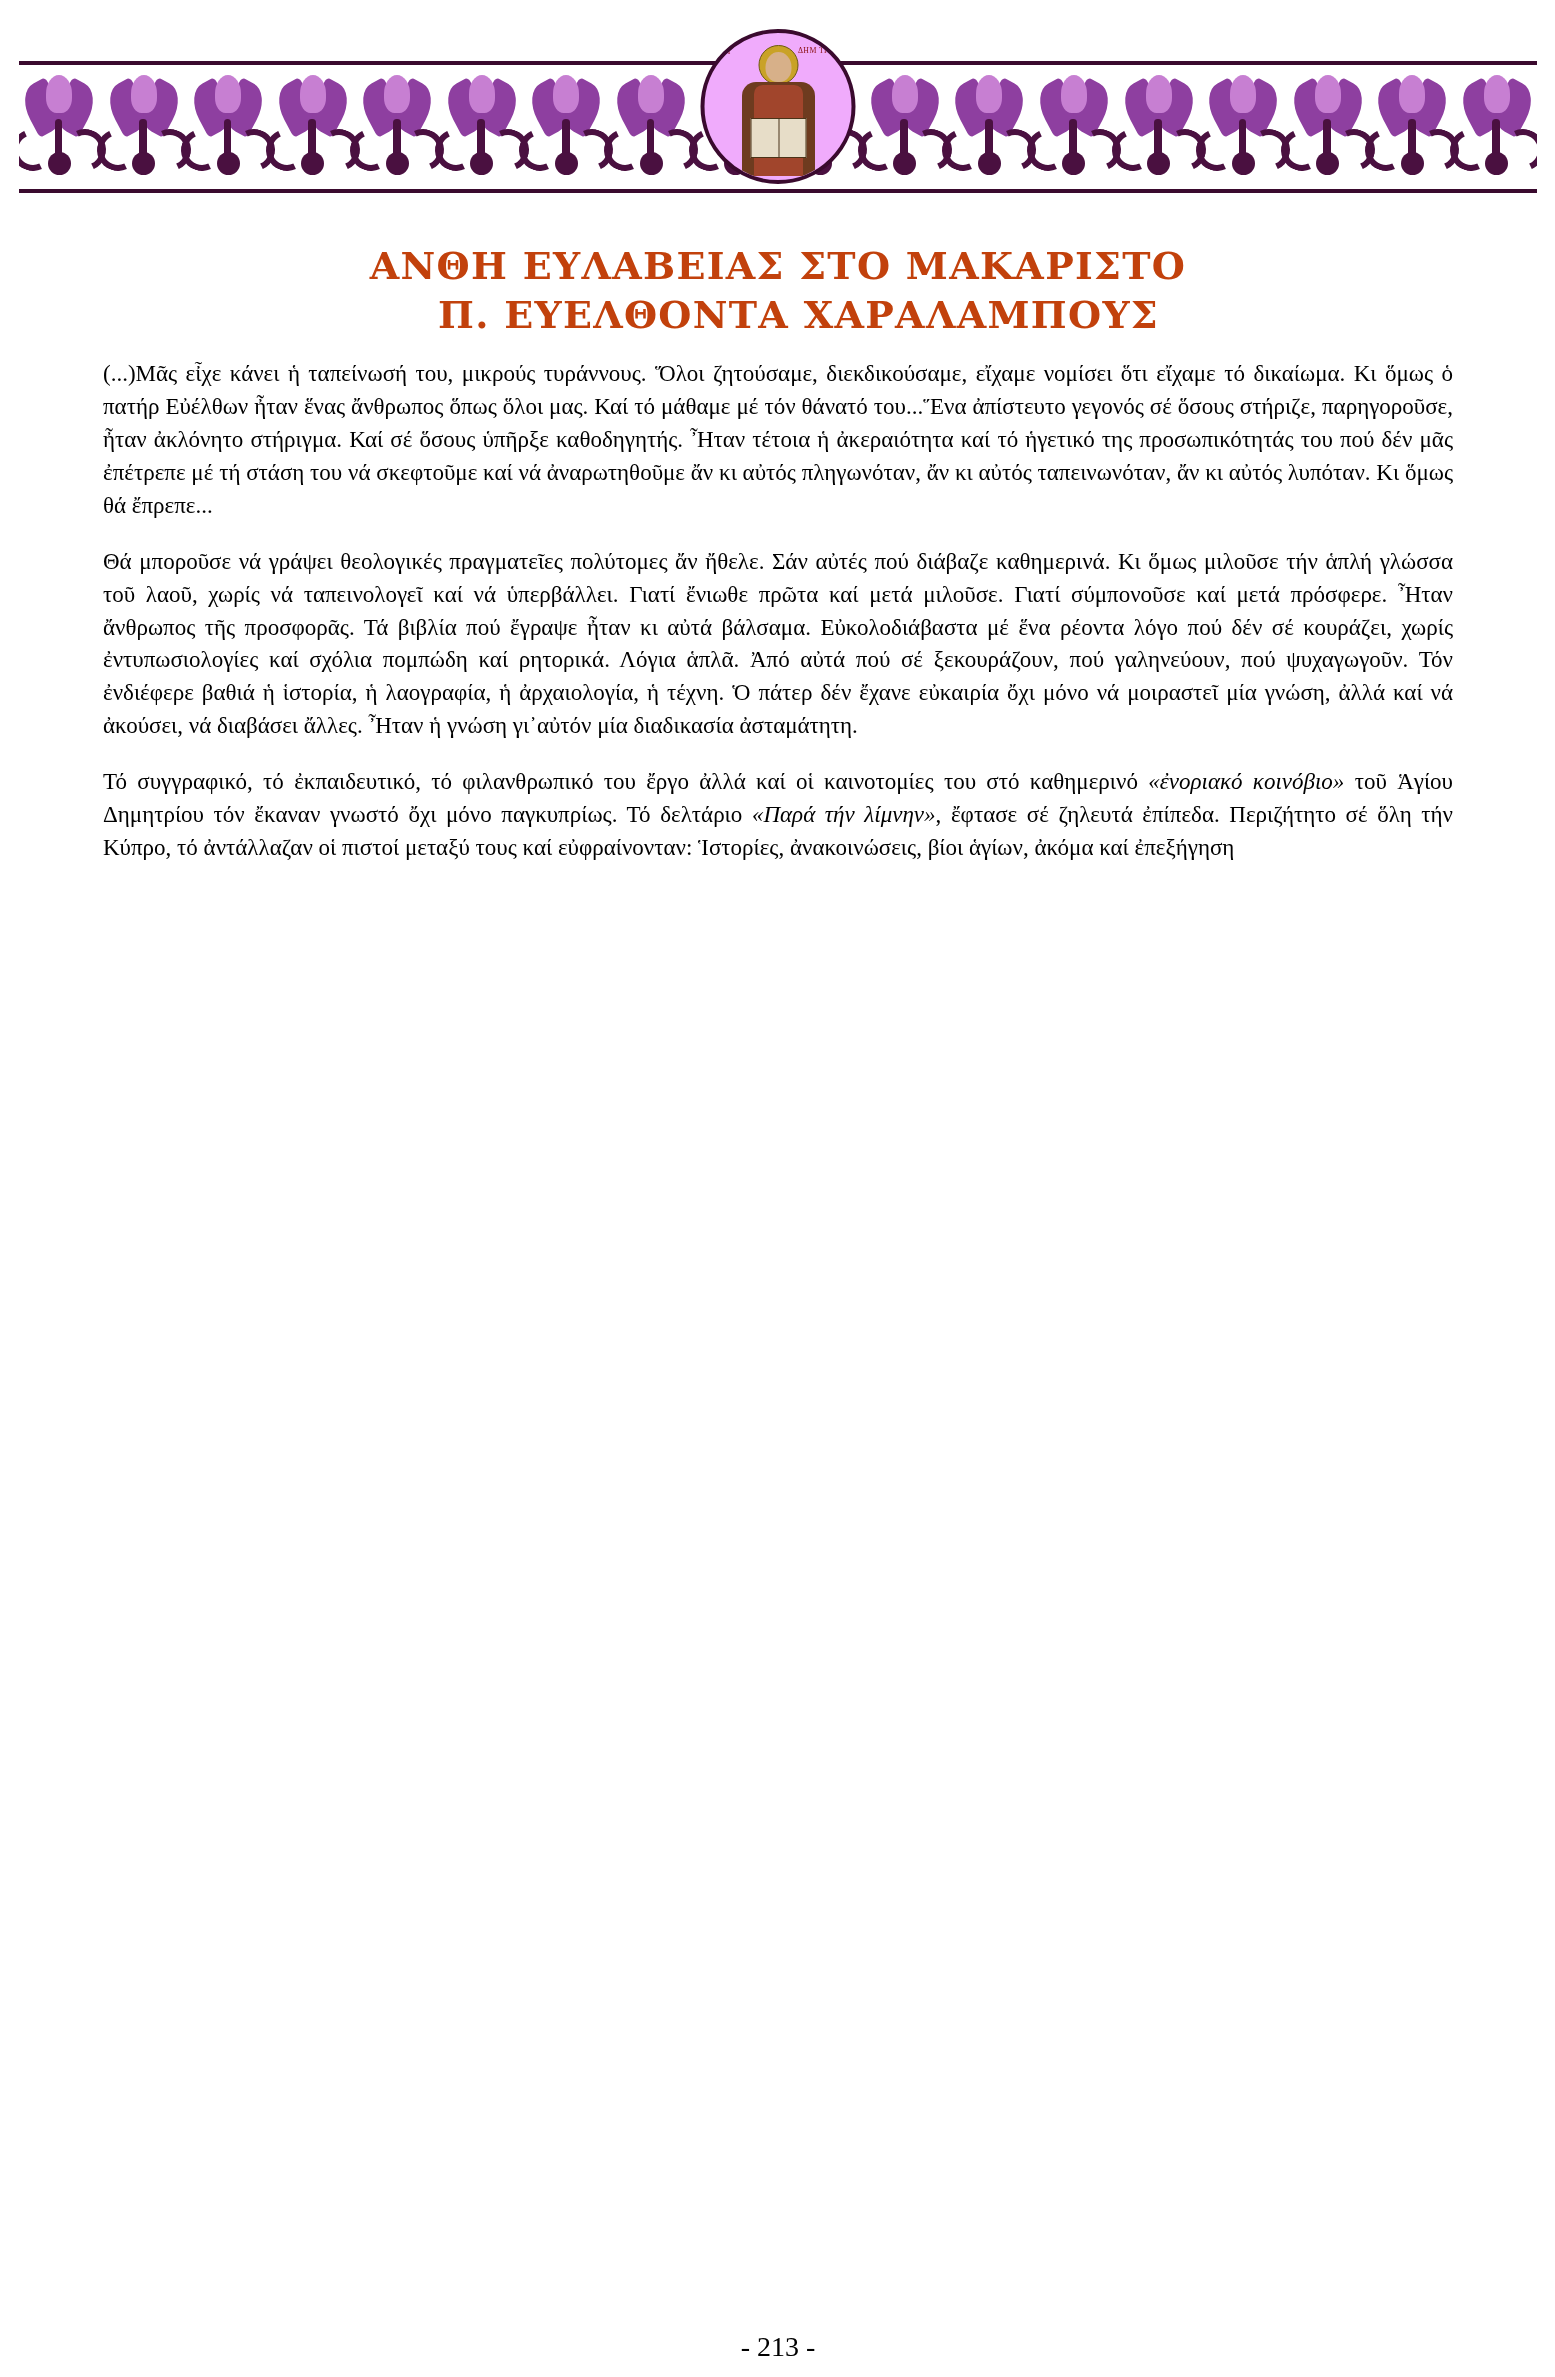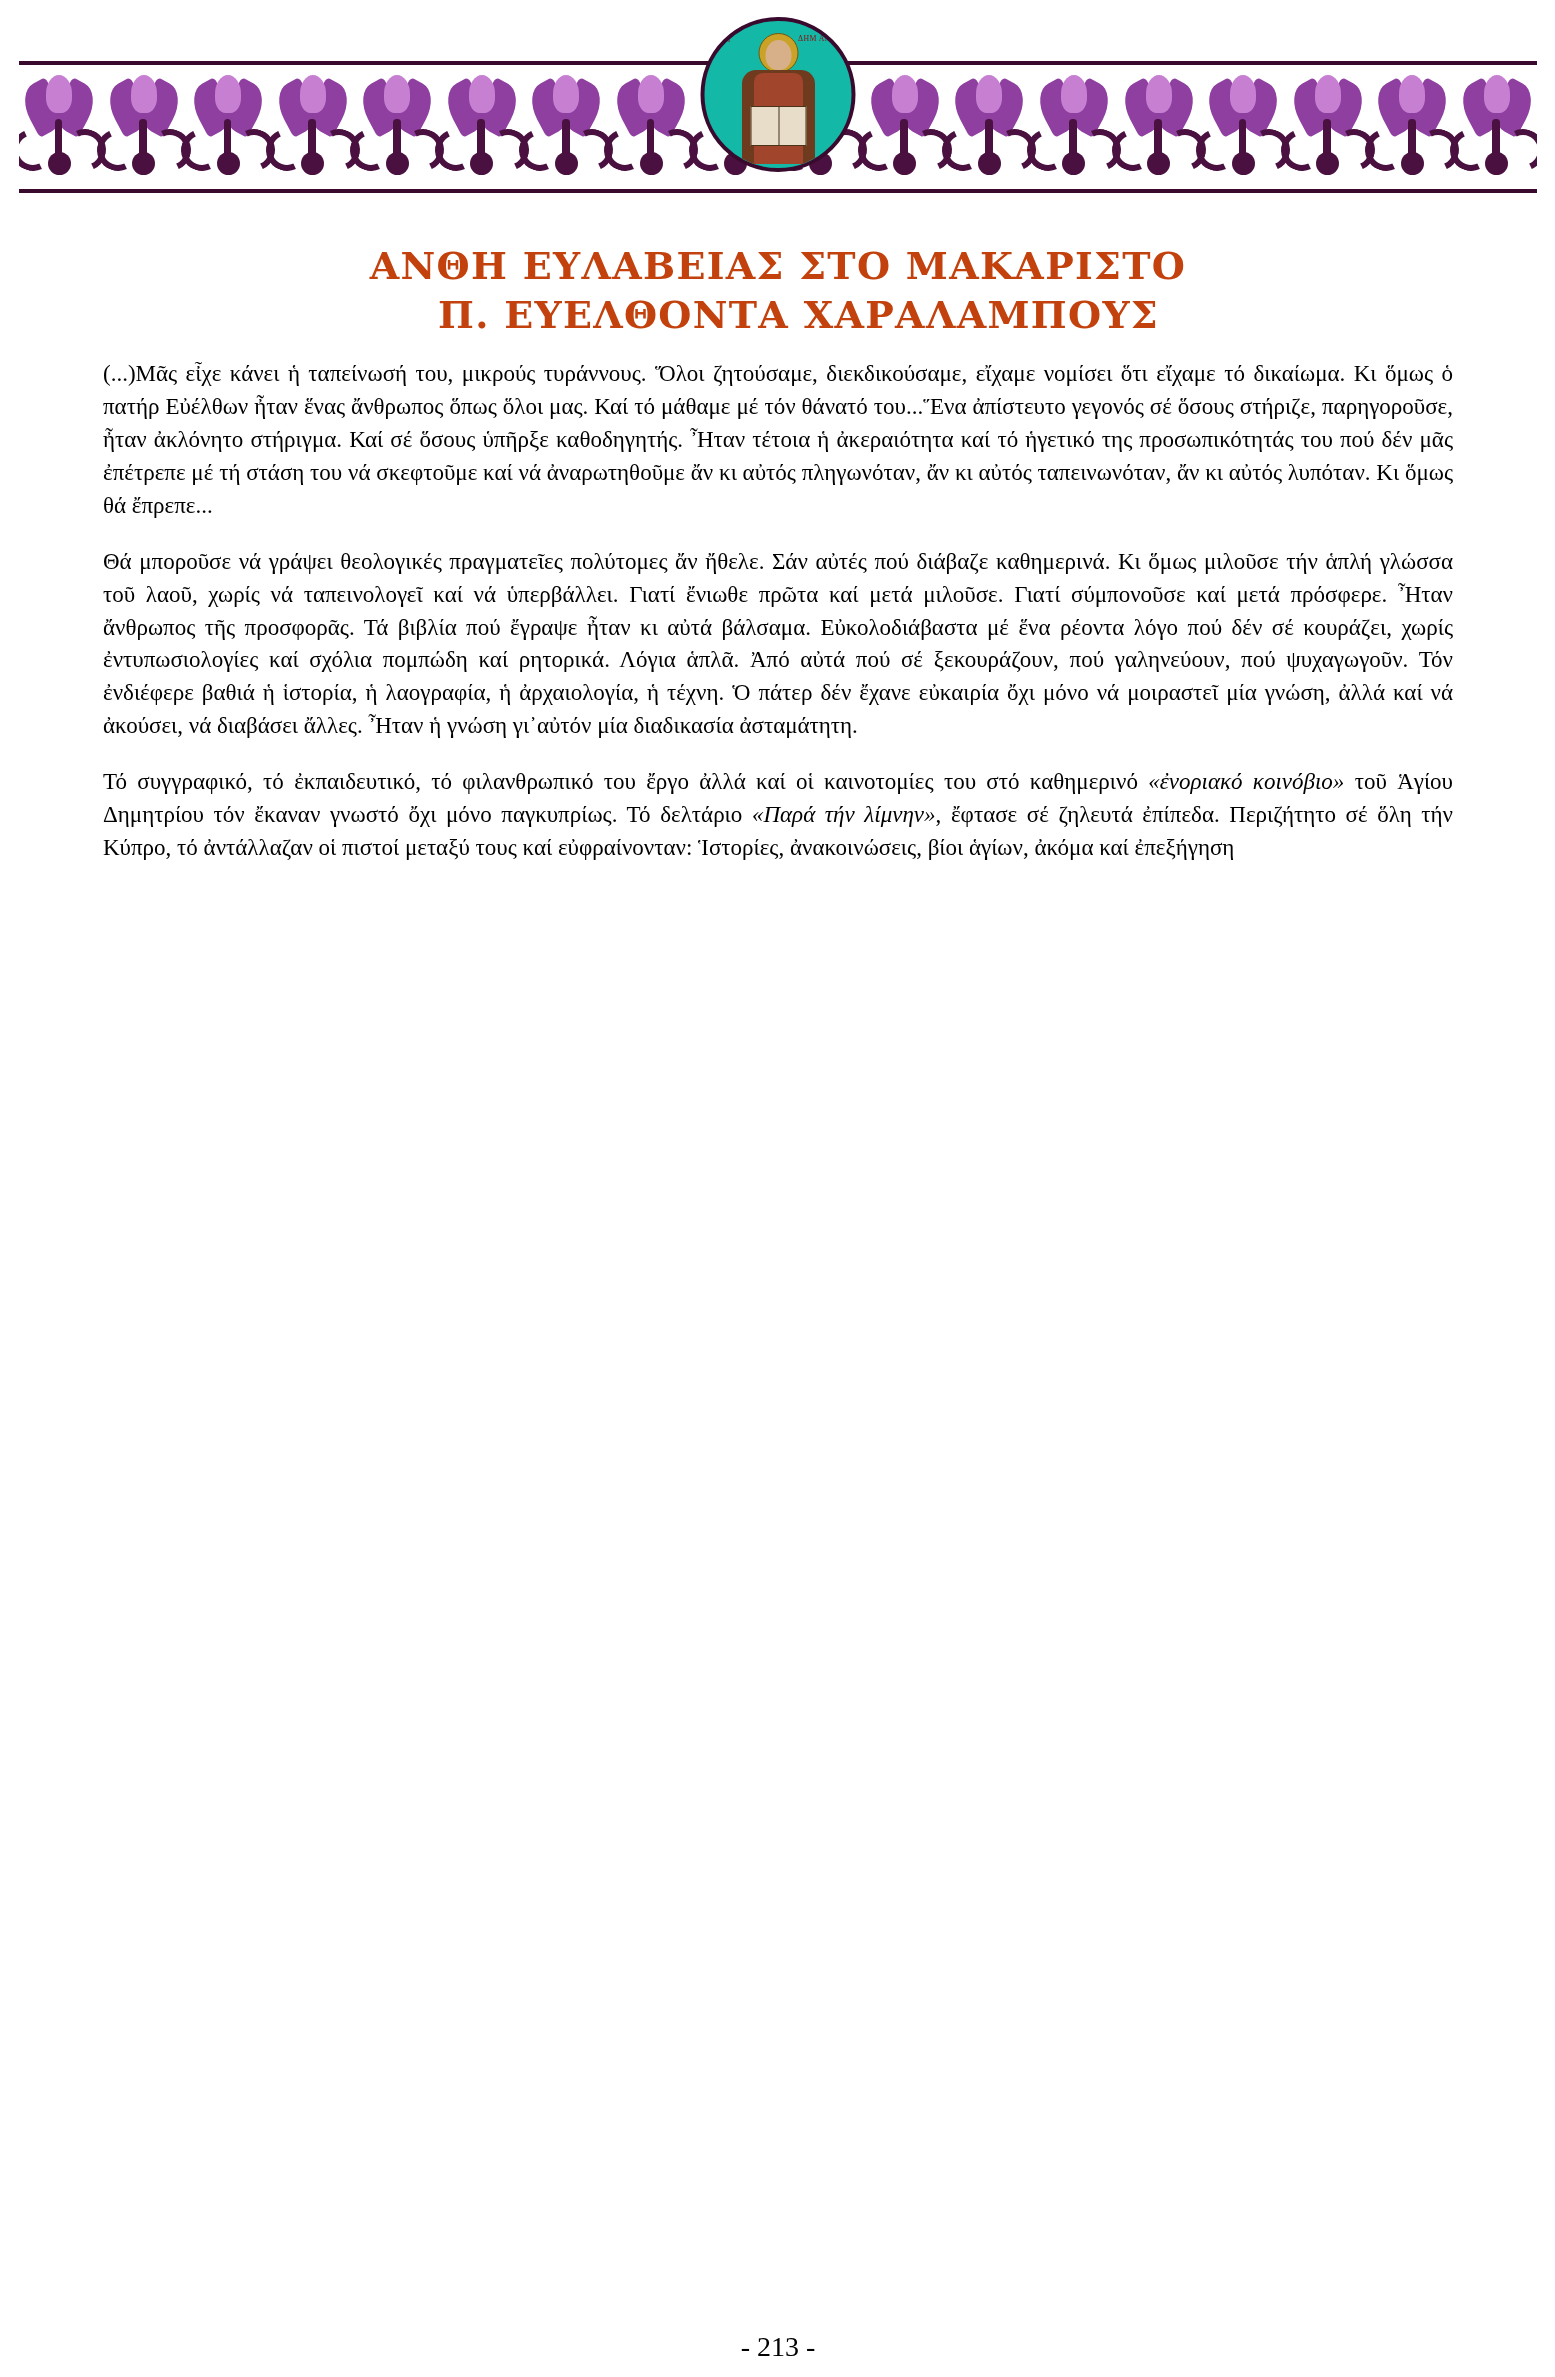--- a/index.html
+++ b/index.html
@@ -114,25 +114,25 @@
     top: 54px;
   }
   .motif .curl-left { left: -10.5px; transform: rotate(20deg); }
   .motif .curl-right { right: -10.5px; transform: rotate(200deg); }
 
   
   .medallion {
     position: absolute;
     left: 50%;
     transform: translateX(-50%);
-    top: 1px;
+    top: 13px;
     width: 147px;
     height: 147px;
     border-radius: 50%;
-    background: #14b8a6;
+    background: #f0abfc;
     border: 4.4px solid #3a0a2e;
     overflow: hidden;
     z-index: 5;
   }
   .medallion .halo {
     position: absolute;
     left: 50%;
     transform: translateX(-50%);
     top: 12.2px;
     width: 38px;
@@ -422,21 +422,21 @@
             <span class="bud"></span>
             <span class="curl-left"></span>
             <span class="curl-right"></span>
           </div>
       </div>
     </div>
 
     <div class="medallion">
       <span class="tag left">ΑΓΙ</span>
       <span class="tag right">ΔΗΜ
-ΑΝΘΗ</span>
+ΤΡΙΟΣ</span>
       <span class="halo"></span>
       <span class="body"></span>
       <span class="robe"></span>
       <span class="face"></span>
       <span class="book"></span>
     </div>
   </div>
 
   <div class="title-block">
     <div class="doc-title">

